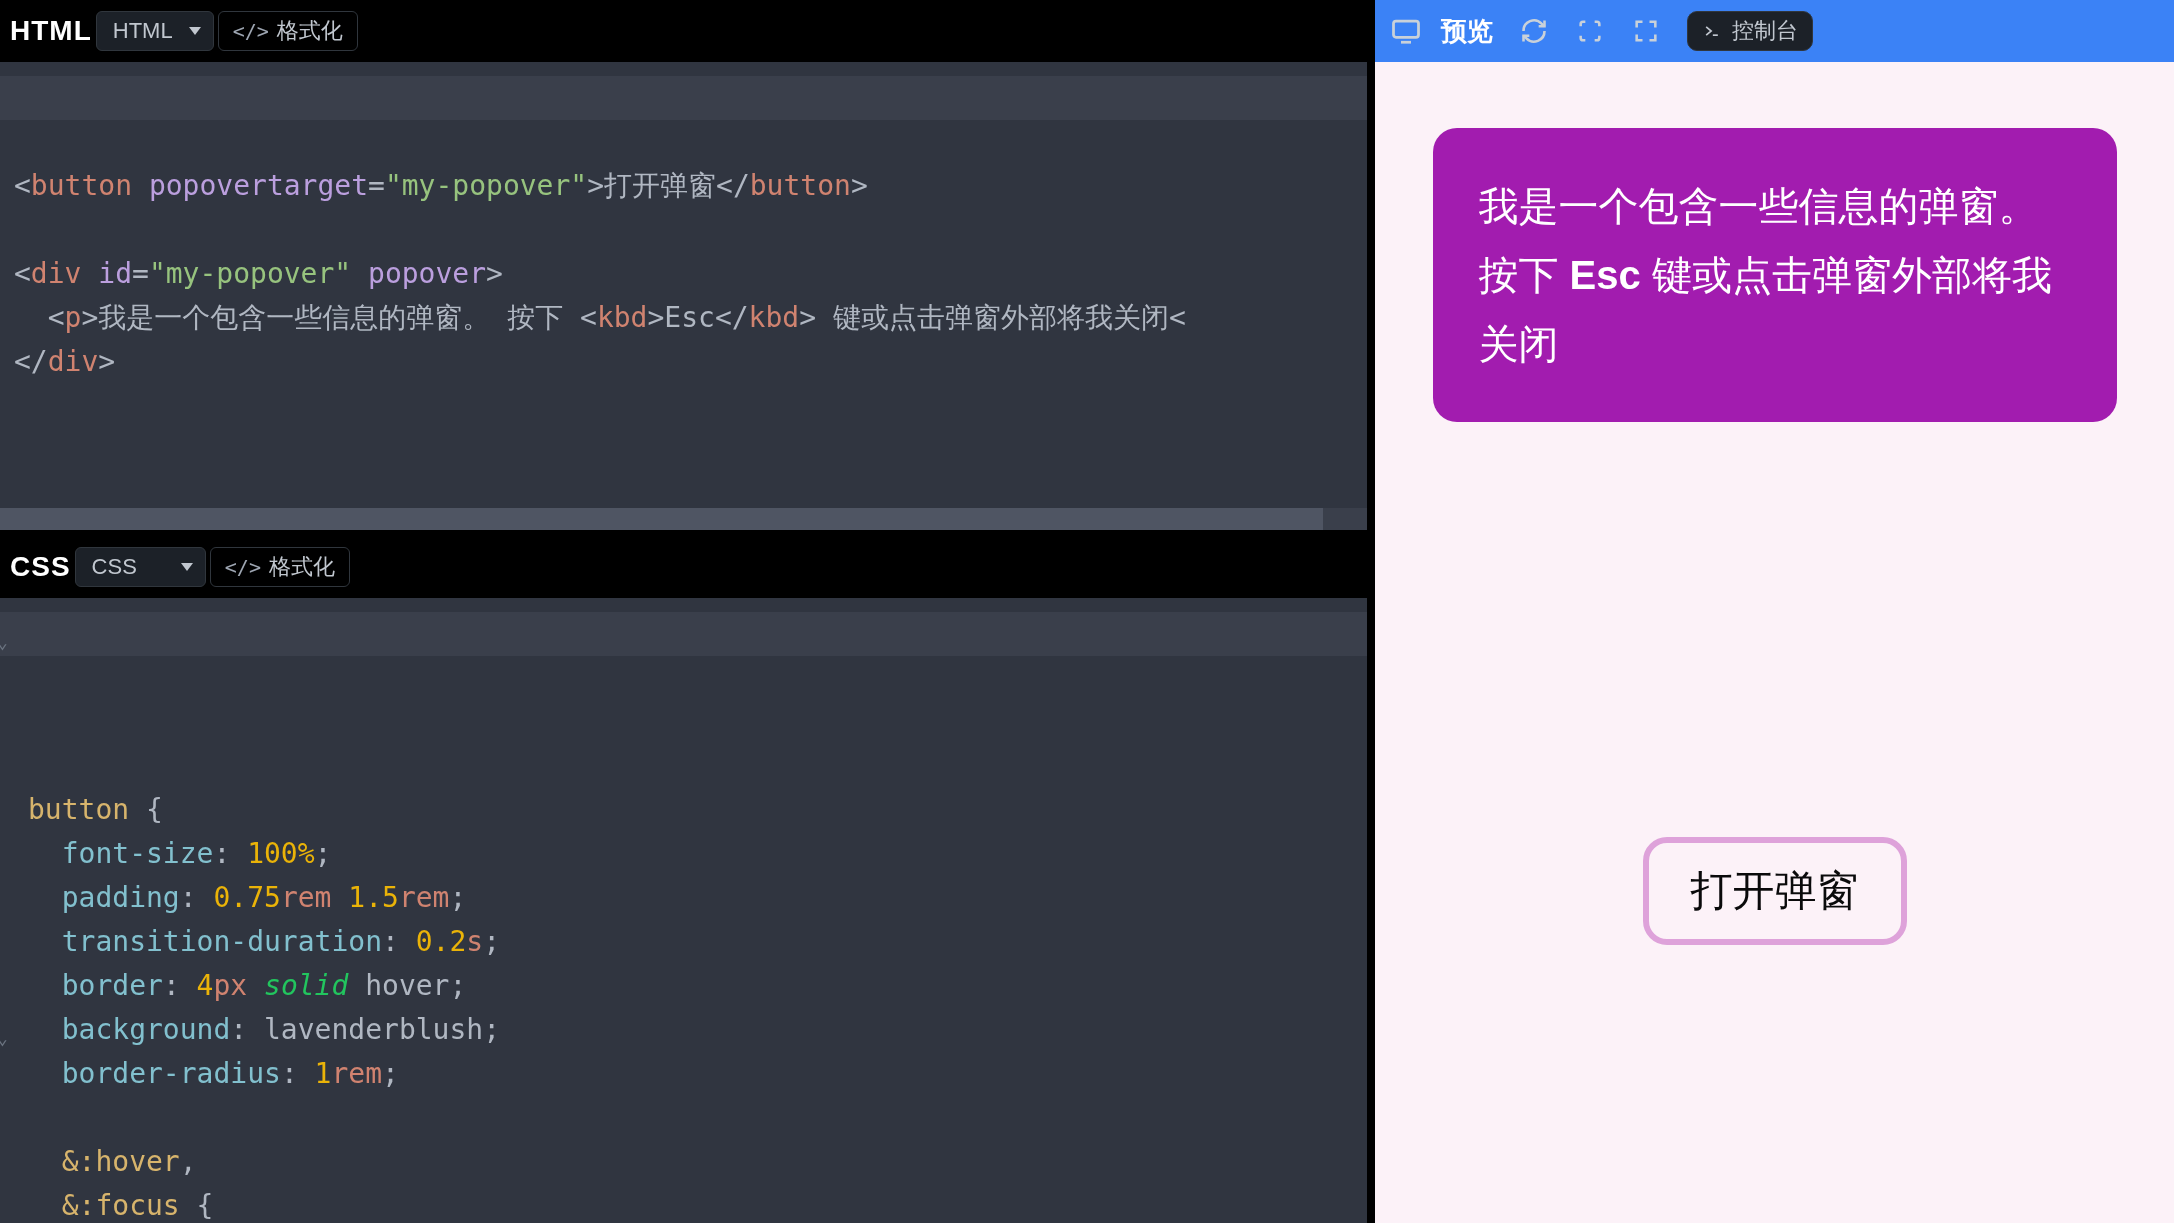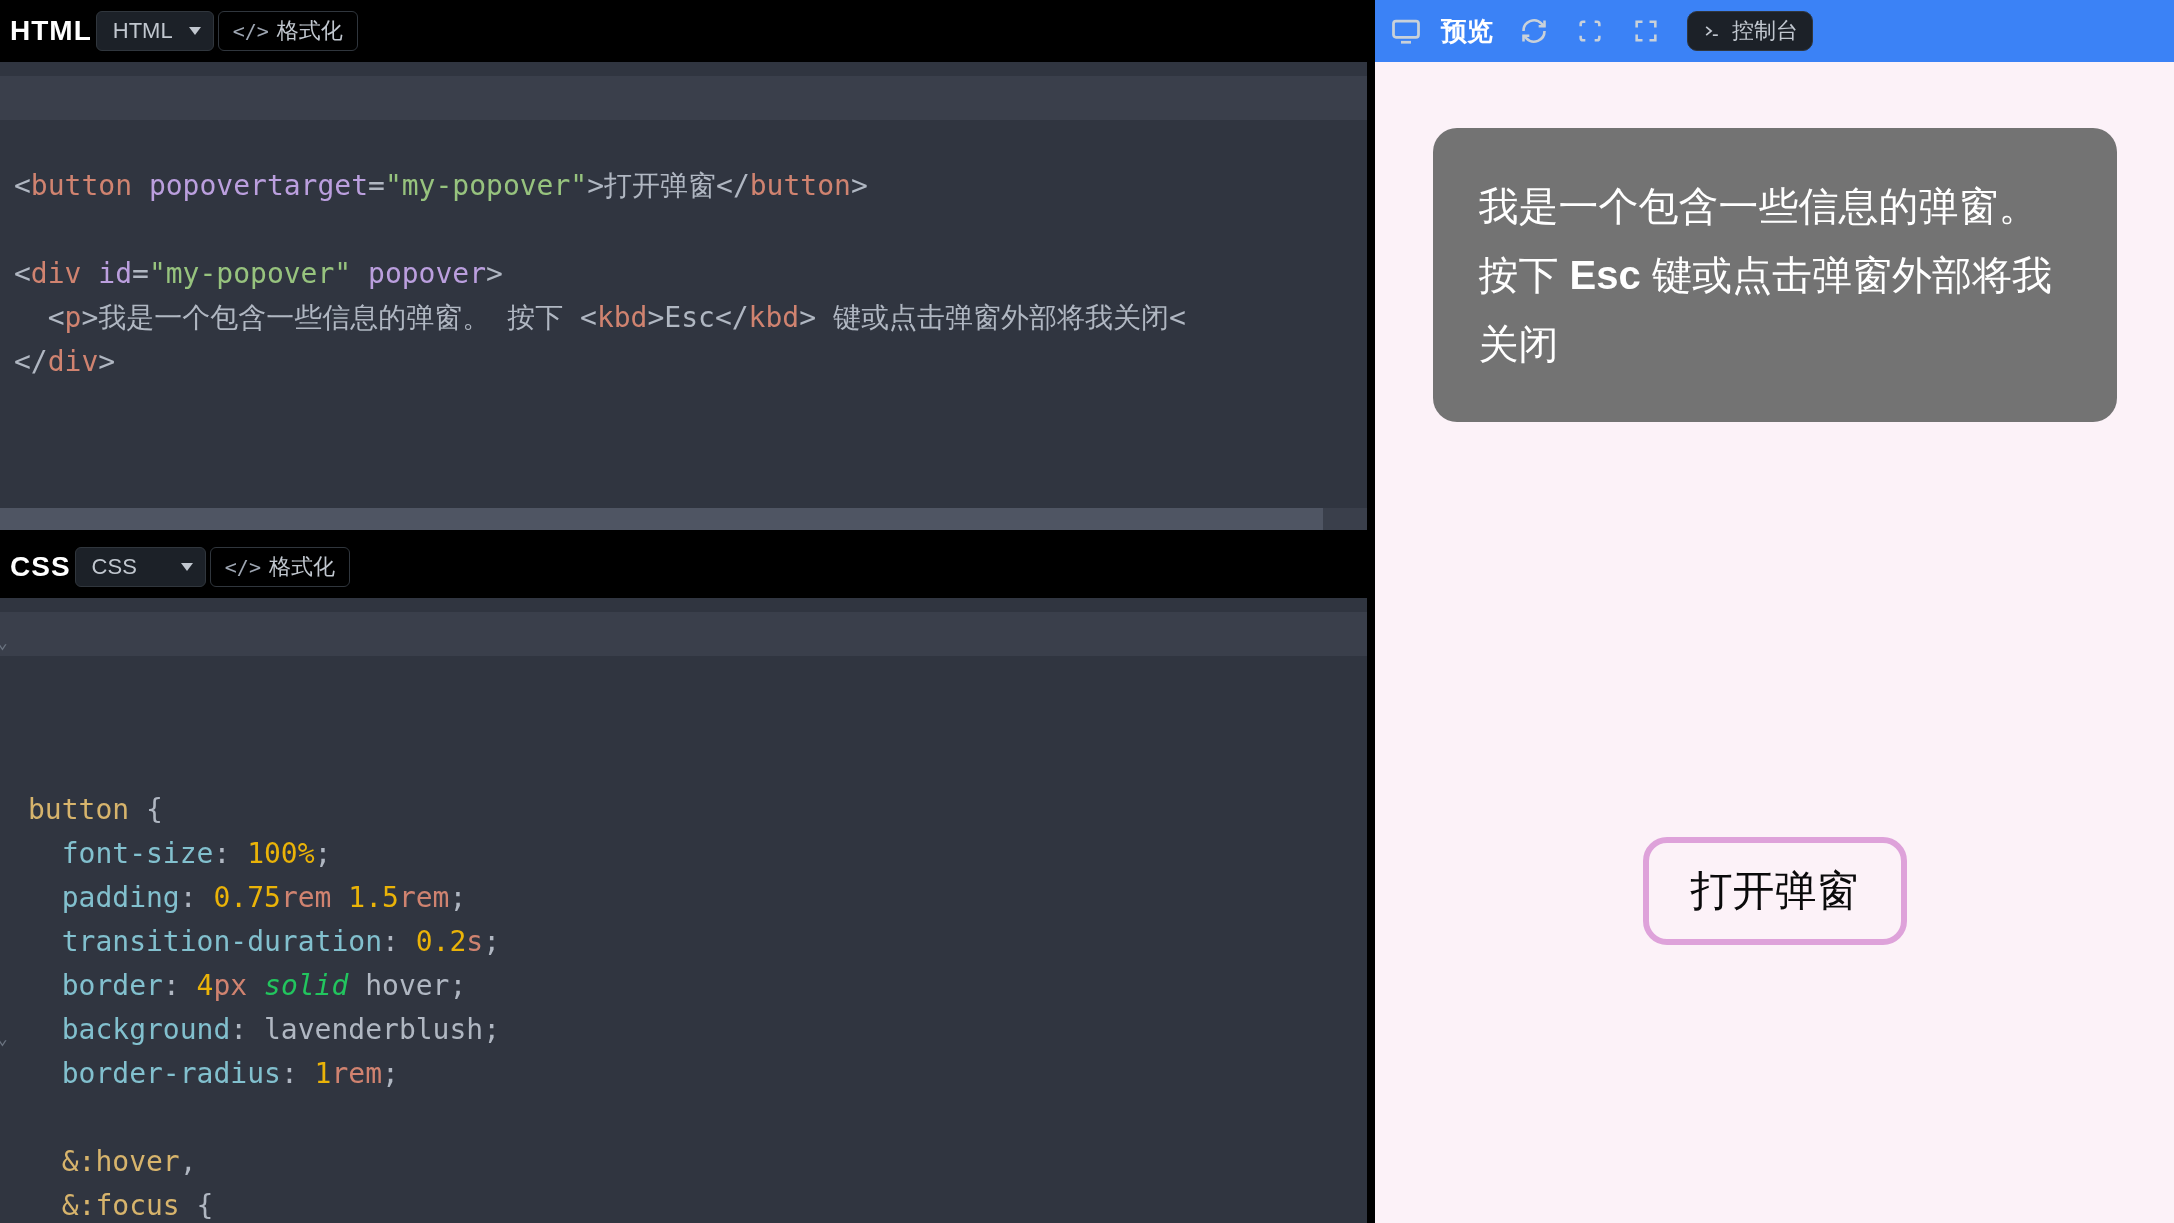--- a/index.html
+++ b/index.html
@@ -181,21 +181,21 @@
     flex: 1;
     background: #fcf2f8;
     position: relative;
   }
   .popover-box {
     position: absolute;
     top: 66px;
     left: 50%;
     transform: translateX(-50%);
     width: 684px;
-    background: #737373;
+    background: #a21caf;
     color: #fff;
     border-radius: 24px;
     padding: 44px 46px;
     font-size: 40px;
     line-height: 1.72;
     font-weight: 550;
   }
   .open-btn {
     position: absolute;
     top: 775px;

